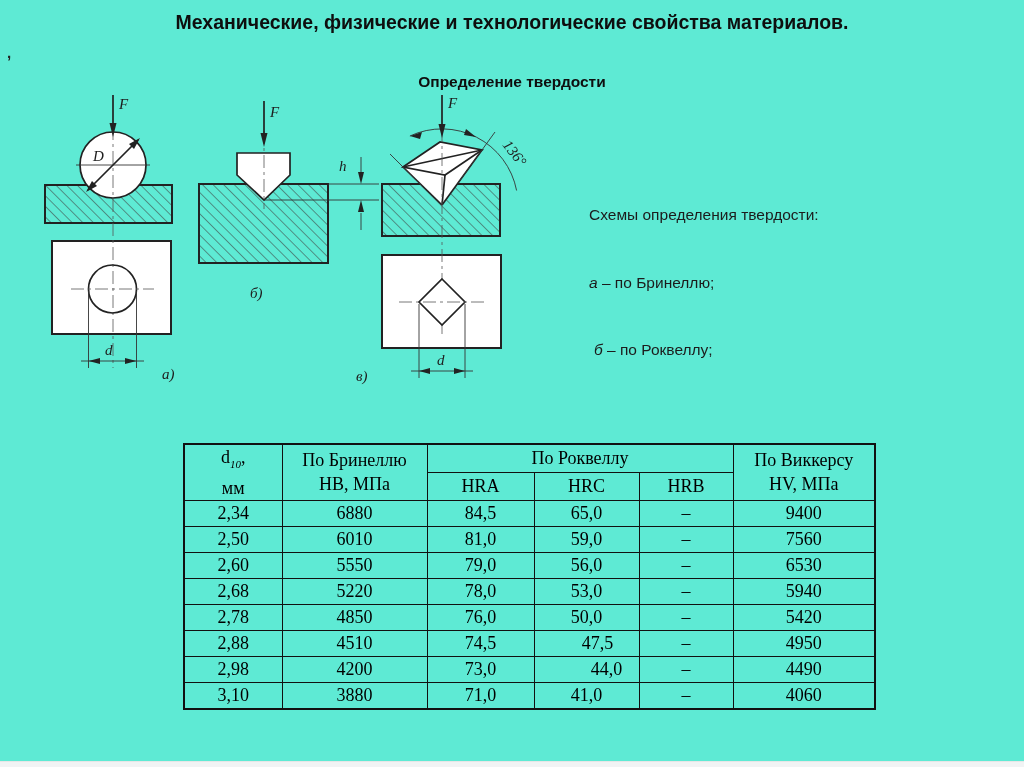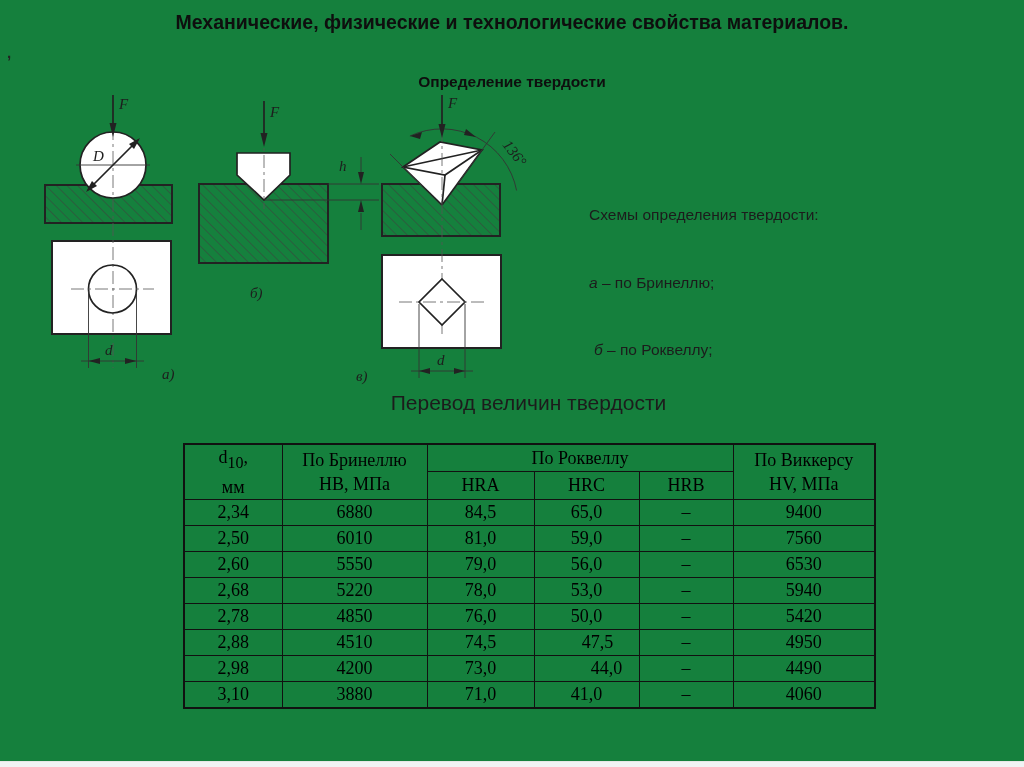--- a/index.html
+++ b/index.html
@@ -1,16 +1,16 @@
 <!DOCTYPE html>
 <html><head>
 <meta charset="utf-8">
 <style>
   html,body{margin:0;padding:0;background:#fff;}
-  #slide{position:relative;width:1024px;height:767px;background:#15803d;overflow:hidden;
+  #slide{position:relative;width:1024px;height:767px;background:#5eead4;overflow:hidden;
          font-family:"Liberation Sans",sans-serif;}
   .slide-title{position:absolute;top:11px;left:0;width:1024px;text-align:center;
                font-size:19.5px;font-weight:bold;color:#0e0e0e;}
   .slide-subtitle{position:absolute;top:37px;left:0;width:1024px;text-align:center;
                   font-size:15.5px;font-weight:bold;color:#0e0e0e;margin-top:36px;}
   .stray{position:absolute;left:7px;top:44px;font-size:15px;font-weight:bold;color:#222;}
   .fig{position:absolute;}
   .thick{stroke:#222;stroke-width:2;}
   .mid{stroke:#222;stroke-width:1.7;}
   .thin{stroke:#333;stroke-width:0.9;}
@@ -22,21 +22,21 @@
   .legend .item i{font-style:italic;}
   .legend .item:nth-child(3){padding-left:5px;}
   .table-caption{position:absolute;left:183px;top:391px;width:691px;text-align:center;
                  font-size:21px;color:#1c1c1c;}
   table.hard{position:absolute;left:183px;top:443px;border-collapse:collapse;
              font-family:"Liberation Serif",serif;color:#000;
              border:2px solid #111;table-layout:fixed;}
   table.hard th,table.hard td{border:1.5px solid #111;text-align:center;vertical-align:middle;
              font-weight:normal;font-size:18px;padding:0;line-height:24px;}
   table.hard thead th{height:26px;}
-  table.hard sub{font-size:16px;}
+  table.hard sub{font-size:11px;font-style:italic;}
   .scrollbar-strip{position:absolute;left:0;bottom:0;width:1024px;height:5px;
                    background:#f1f3f4;border-top:1px solid #e7e7e7;}
 </style>
 </head>
 <body>
 
 <div id="slide">
 
   <div class="slide-title">Механические, физические и технологические свойства материалов.</div>
   <div class="slide-subtitle">Определение твердости</div>
@@ -130,21 +130,20 @@
     <text class="lbl" x="85" y="280">d</text>
     <text class="lbl2" x="4" y="296">в)</text>
   </svg>
 
   <div class="legend">
     <div class="item">Схемы определения твердости:</div>
     <div class="item"><i>а</i> <span>– по Бринеллю;</span></div>
     <div class="item"><i>б</i> <span>– по Роквеллу;</span></div>
   </div>
 
-  <div class="table-caption">Перевод величин твердости</div>
 
   <table class="hard">
     <colgroup>
       <col style="width:98px">
         <col style="width:145px">
         <col style="width:107px">
       <col style="width:105px">
         <col style="width:94px">
         <col style="width:142px">
     </colgroup>

